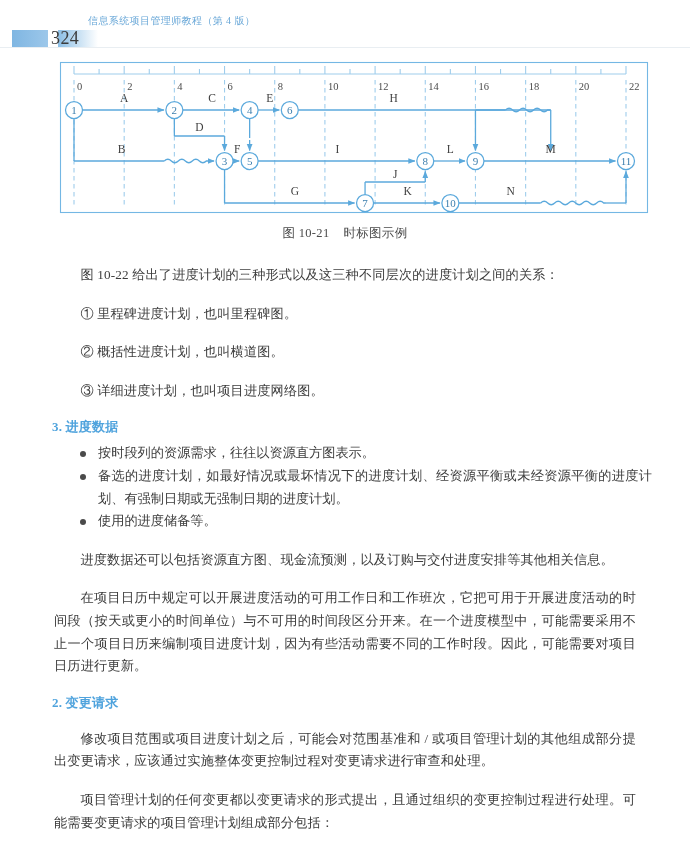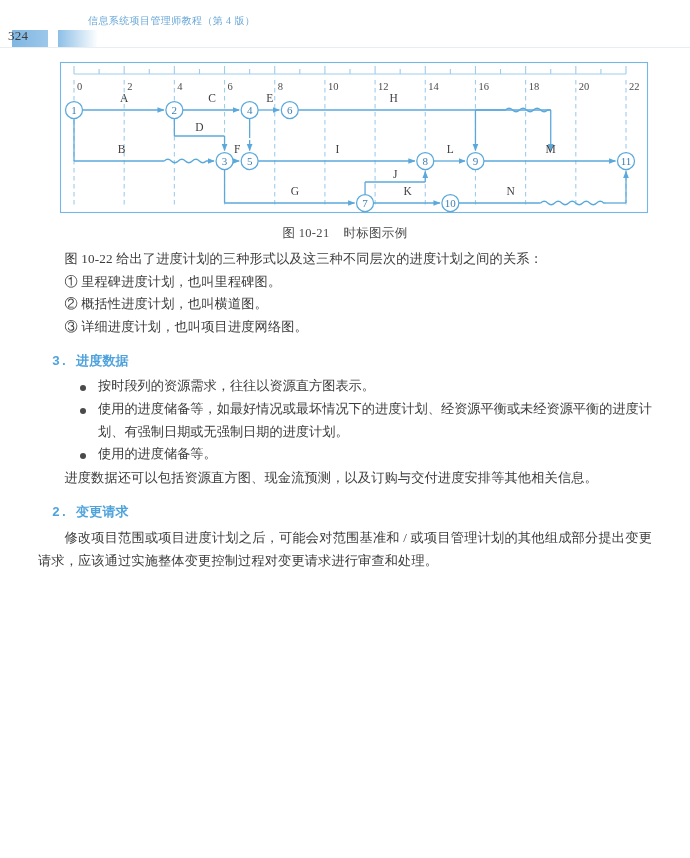--- a/index.html
+++ b/index.html
@@ -35,25 +35,25 @@
     width: 36px;
     background: linear-gradient(to right, #7fb6e2, #9cc7ea);
   }
   .hdr-block-right {
     left: 58px;
     width: 40px;
     background: linear-gradient(to right, #8cbfe6, #ffffff);
   }
   .page-number {
     position: absolute;
-    left: 8px;
+    left: 37px;
     top: 14px;
     width: 42px;
-    text-align: left;
-    font-size: 13px;
+    text-align: right;
+    font-size: 18px;
     color: #3b3b3b;
     font-family: "Liberation Serif", serif;
     letter-spacing: .3px;
   }
   .hdr-title {
     position: absolute;
     left: 88px;
     top: 0;
     font-size: 10px;
     color: #6aa8d8;
@@ -93,41 +93,40 @@
   .fig-caption .cap-gap { display: inline-block; width: 14px; }
 
   
   .body {
     position: absolute;
     left: 38px;
     top: 248px;
     width: 614px;
   }
   p.para {
-    margin: 0;
+    margin: 16px;
     font-size: 13.2px;
     line-height: 22.6px;
     color: #3c3c3c;
     text-align: justify;
     letter-spacing: .15px;
   }
   p.indent { text-indent: 2em; }
   h3.subhead {
     margin: 14px 0 6px 14px;
     font-size: 13px;
     font-weight: bold;
     color: #4fa3dd;
     letter-spacing: .2px;
-    font-family: Liberation Mono, monospace;
+    font-family: Liberation Serif, serif;
   }
   ul.bullets {
     margin: 2px 0 0 0;
     padding: 0 0 0 58px;
     list-style: none;
-    font-family: Liberation Mono, monospace;
   }
   ul.bullets li {
     position: relative;
     font-size: 13.2px;
     line-height: 22.6px;
     color: #3c3c3c;
     text-align: justify;
     margin-bottom: 0px;
     padding-left: 2px;
   }
@@ -310,24 +309,26 @@
 
   <p class="para indent">图 10-22 给出了进度计划的三种形式以及这三种不同层次的进度计划之间的关系：</p>
   <p class="para indent">① 里程碑进度计划，也叫里程碑图。</p>
   <p class="para indent">② 概括性进度计划，也叫横道图。</p>
   <p class="para indent">③ 详细进度计划，也叫项目进度网络图。</p>
 
   <h3 class="subhead">3. 进度数据</h3>
 
   <ul class="bullets">
     <li>按时段列的资源需求，往往以资源直方图表示。</li>
-    <li>使用的进度储备等，如最好情况或最坏情况下的进度计划、经资源平衡或未经资源平衡的进度计划、有强制日期或无强制日期的进度计划。</li>
+    <li>备选的进度计划，如最好情况或最坏情况下的进度计划、经资源平衡或未经资源平衡的进度计划、有强制日期或无强制日期的进度计划。</li>
     <li>使用的进度储备等。</li>
   </ul>
 
   <p class="para indent">进度数据还可以包括资源直方图、现金流预测，以及订购与交付进度安排等其他相关信息。</p>
 
+  <p class="para indent">在项目日历中规定可以开展进度活动的可用工作日和工作班次，它把可用于开展进度活动的时间段（按天或更小的时间单位）与不可用的时间段区分开来。在一个进度模型中，可能需要采用不止一个项目日历来编制项目进度计划，因为有些活动需要不同的工作时段。因此，可能需要对项目日历进行更新。</p>
 
   <h3 class="subhead">2. 变更请求</h3>
   <p class="para indent">修改项目范围或项目进度计划之后，可能会对范围基准和 / 或项目管理计划的其他组成部分提出变更请求，应该通过实施整体变更控制过程对变更请求进行审查和处理。</p>
 
+  <p class="para indent">项目管理计划的任何变更都以变更请求的形式提出，且通过组织的变更控制过程进行处理。可能需要变更请求的项目管理计划组成部分包括：</p>
 
 </div>
 
 </body></html>

